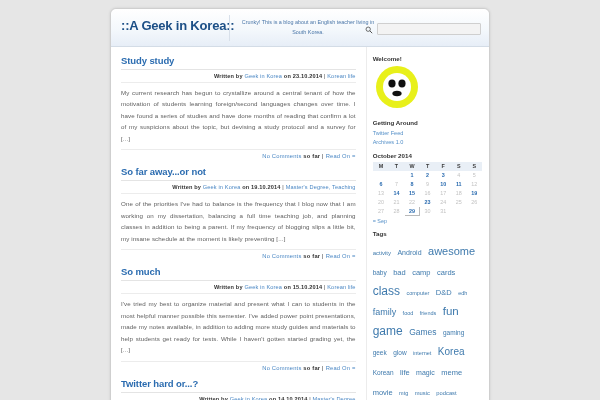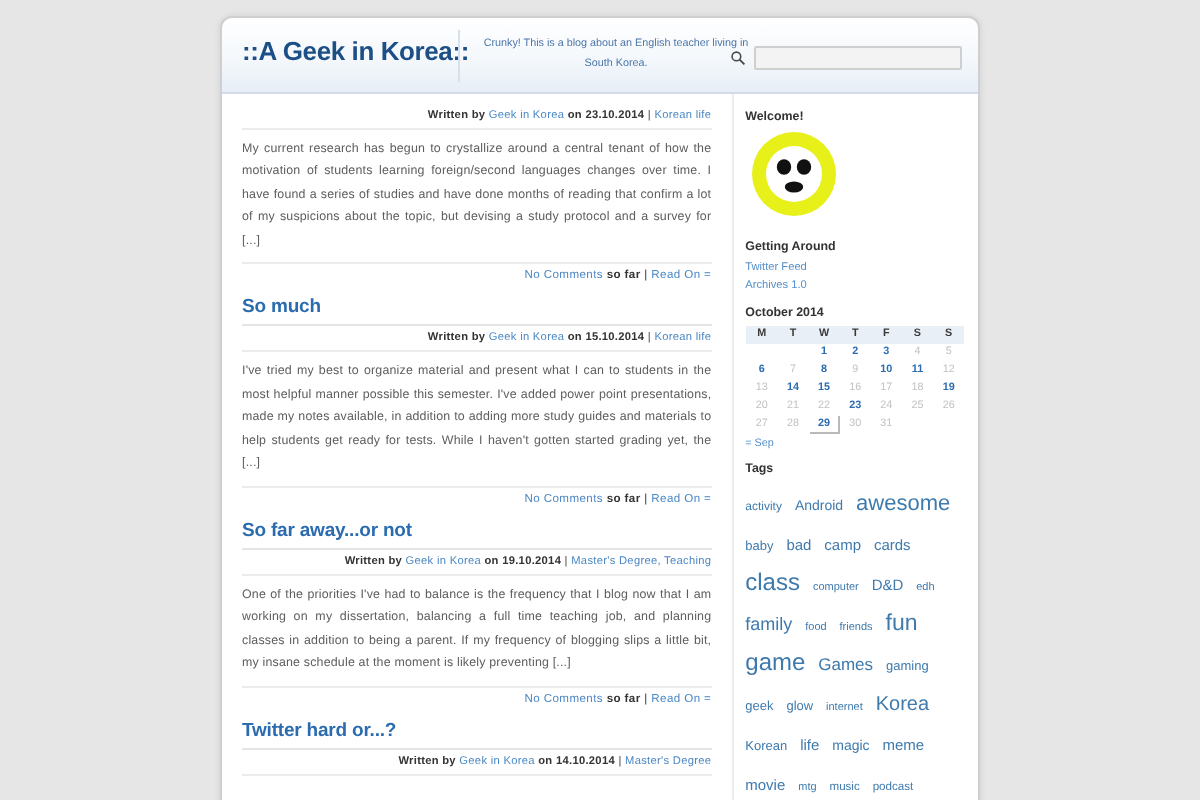--- a/index.html
+++ b/index.html
@@ -221,34 +221,35 @@
         </span>
         <input class="search-input" type="text" placeholder="" style="">
       </div>
     </div>
 
     <div class="body-cols">
 
       <div class="content">
         <div id="posts-host">
             <div class="post">
+              <div class="post-title">Study study</div>
               <div class="post-meta"><span class="lbl">Written by</span> <a href="#">Geek in Korea</a> <span class="lbl">on</span> <span class="lbl">23.10.2014</span> <span>|</span> <a href="#">Korean life</a></div>
               <p class="post-body">My current research has begun to crystallize around a central tenant of how the motivation of students learning foreign/second languages changes over time. I have found a series of studies and have done months of reading that confirm a lot of my suspicions about the topic, but devising a study protocol and a survey for [...]</p>
+              <div class="post-footer"><a href="#">No Comments</a> <span class="sofar">so far</span> | <a href="#">Read On =</a></div>
+            </div>
+            <div class="post">
+              <div class="post-title">So far away...or not</div>
+              <div class="post-meta"><span class="lbl">Written by</span> <a href="#">Geek in Korea</a> <span class="lbl">on</span> <span class="lbl">19.10.2014</span> <span>|</span> <a href="#">Master's Degree, Teaching</a></div>
+              <p class="post-body">One of the priorities I've had to balance is the frequency that I blog now that I am working on my dissertation, balancing a full time teaching job, and planning classes in addition to being a parent. If my frequency of blogging slips a little bit, my insane schedule at the moment is likely preventing [...]</p>
               <div class="post-footer"><a href="#">No Comments</a> <span class="sofar">so far</span> | <a href="#">Read On =</a></div>
             </div>
             <div class="post">
               <div class="post-title">So much</div>
               <div class="post-meta"><span class="lbl">Written by</span> <a href="#">Geek in Korea</a> <span class="lbl">on</span> <span class="lbl">15.10.2014</span> <span>|</span> <a href="#">Korean life</a></div>
               <p class="post-body">I've tried my best to organize material and present what I can to students in the most helpful manner possible this semester. I've added power point presentations, made my notes available, in addition to adding more study guides and materials to help students get ready for tests. While I haven't gotten started grading yet, the [...]</p>
-              <div class="post-footer"><a href="#">No Comments</a> <span class="sofar">so far</span> | <a href="#">Read On =</a></div>
-            </div>
-            <div class="post">
-              <div class="post-title">So far away...or not</div>
-              <div class="post-meta"><span class="lbl">Written by</span> <a href="#">Geek in Korea</a> <span class="lbl">on</span> <span class="lbl">19.10.2014</span> <span>|</span> <a href="#">Master's Degree, Teaching</a></div>
-              <p class="post-body">One of the priorities I've had to balance is the frequency that I blog now that I am working on my dissertation, balancing a full time teaching job, and planning classes in addition to being a parent. If my frequency of blogging slips a little bit, my insane schedule at the moment is likely preventing [...]</p>
               <div class="post-footer"><a href="#">No Comments</a> <span class="sofar">so far</span> | <a href="#">Read On =</a></div>
             </div>
             <div class="post">
               <div class="post-title">Twitter hard or...?</div>
               <div class="post-meta"><span class="lbl">Written by</span> <a href="#">Geek in Korea</a> <span class="lbl">on</span> <span class="lbl">14.10.2014</span> <span>|</span> <a href="#">Master's Degree</a></div>
             </div>
           </div>
       </div>
 
       <div class="sidebar">

